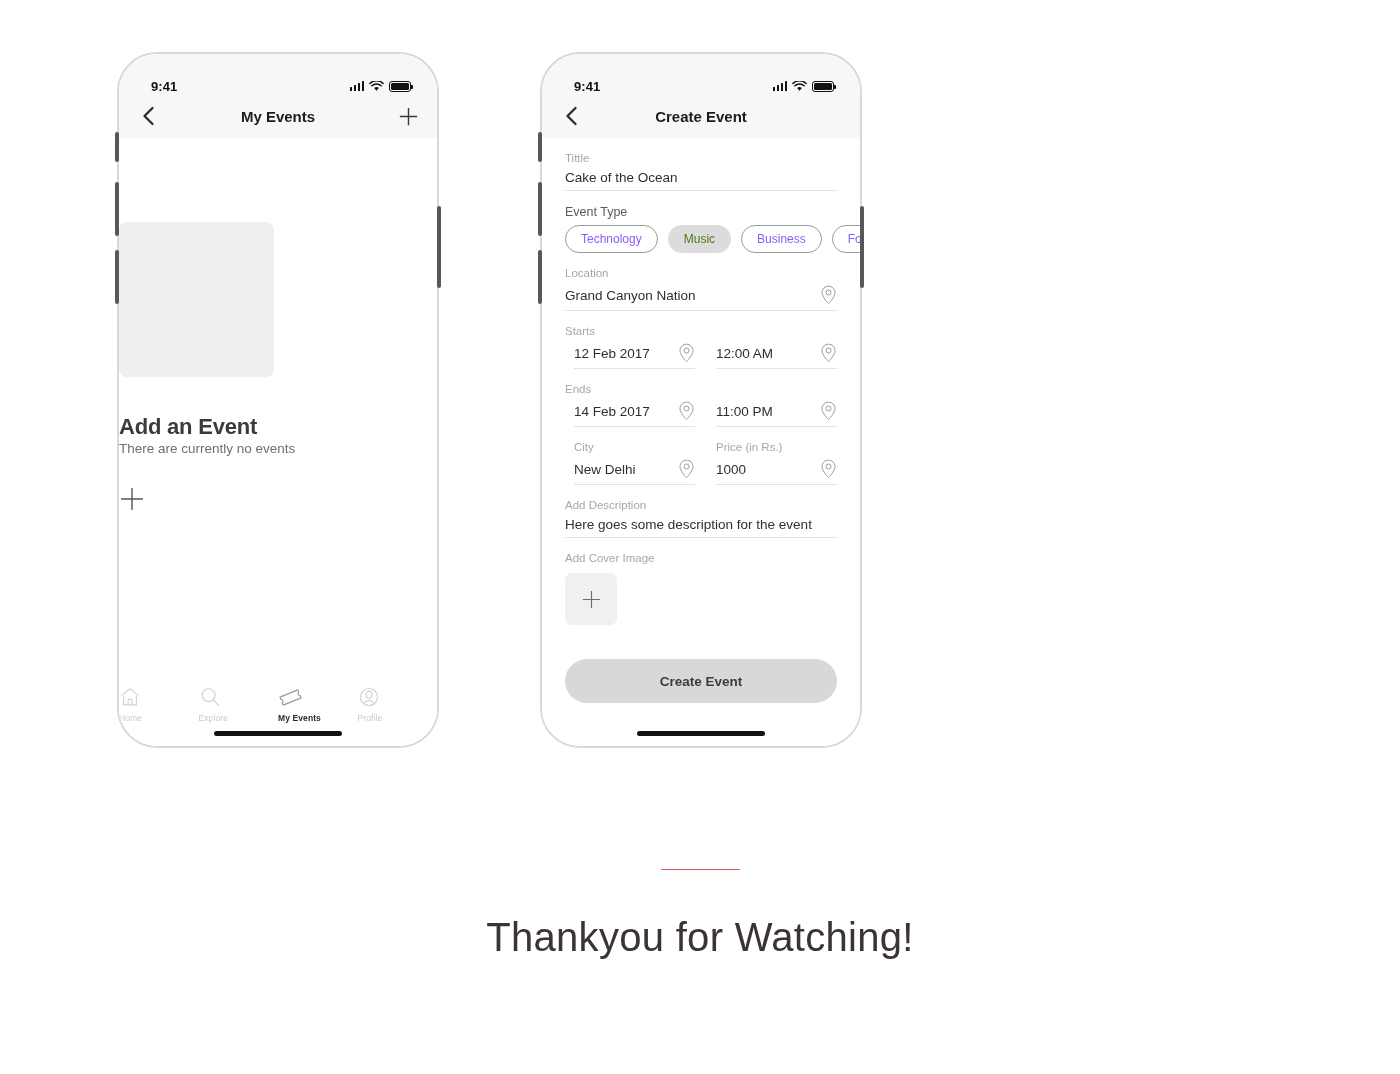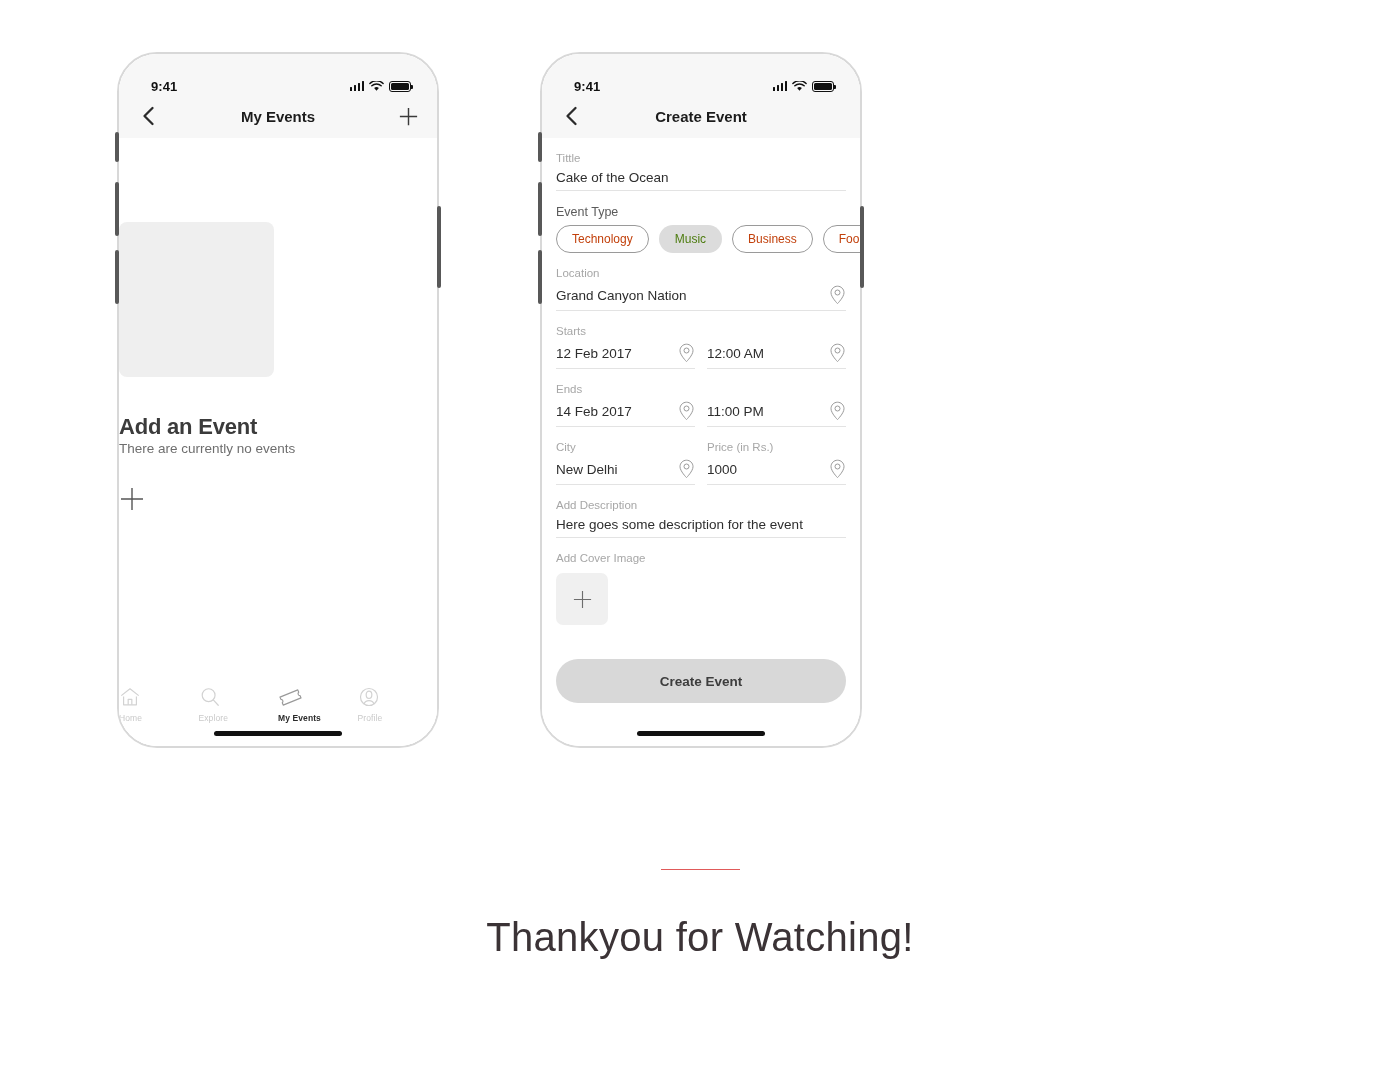--- a/index.html
+++ b/index.html
@@ -135,54 +135,54 @@
   .home-ind {
     position: absolute; bottom: 10px; left: 50%;
     transform: translateX(-50%);
     width: 128px; height: 5px;
     background: #111; border-radius: 3px;
   }
 
   
   .form {
     height: calc(100% - 84px);
-    padding: 0 14px;
+    padding: 0 23px;
     background: #fff;
     position: relative;
     overflow: hidden;
   }
   .field { padding-top: 14px; }
   .f-label {
     font-size: 11.5px; color: #a7a7a7; margin-bottom: 6px;
   }
   .f-label.dark { color: #5b5b5b; font-size: 12.5px; }
   .f-line {
     display: flex; align-items: center;
     border-bottom: 1px solid #e3e3e3;
     padding-bottom: 5px;
   }
   .f-value {
     font-size: 13.5px; color: #2e2e2e;
     flex: 1;
   }
   .row2 { display: flex; gap: 12px; }
-  .row2 > .col { flex: 1; }
+  .row2 > .col { flex: 1; margin-left: 9px; }
 
   
   .chips {
     display: flex; gap: 10px;
     margin-top: 2px;
     width: 330px;
   }
   .chip {
     border: 1px solid #9a9a9a;
     border-radius: 16px;
     padding: 6px 15px;
     font-size: 12px;
-    color: #c2410c;
+    color: #8b5cf6;
     white-space: nowrap;
     background: #fff;
   }
   .chip.selected {
     background: #dcdcdc;
     border-color: transparent;
     color: #4d7c0f;
   }
 
   .cover-box {

